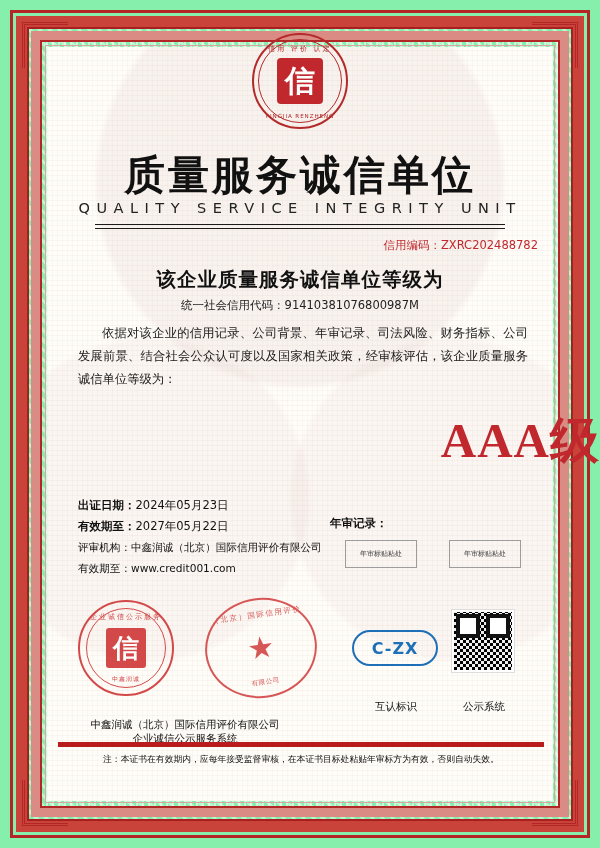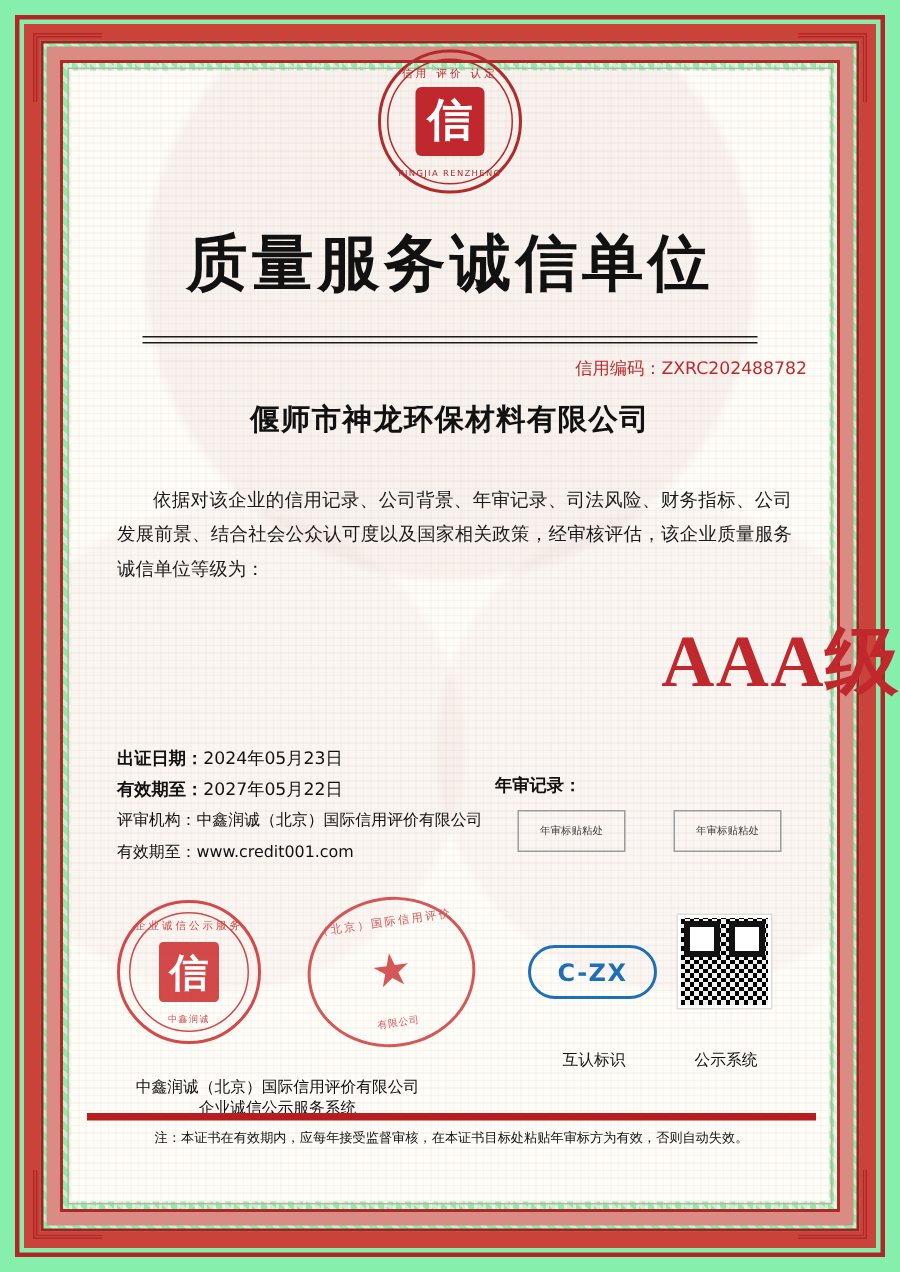--- a/index.html
+++ b/index.html
@@ -305,28 +305,32 @@
 
   <div class="emblem-wrap">
     <div class="emblem">
       <div class="emblem-top-text">信用 评价 认定</div>
       <div class="emblem-core">信</div>
       <div class="emblem-bot-text">PINGJIA RENZHENG</div>
     </div>
   </div>
 
   <div class="title-zh">质量服务诚信单位</div>
+  <div class="title-en">QUALITY SERVICE INTEGRITY UNIT</div>
   <div class="title-rule"></div>
   <div class="title-rule2"></div>
 
   <div class="credit-code">
     <span>信用编码：</span><span>ZXRC202488782</span>
   </div>
 
-  <div class="company">偃师市神龙环保材料有限公司</div>
+  <div class="company">该企业质量服务诚信单位等级为</div>
+  <div class="usci">
+    <span>统一社会信用代码：</span><span>91410381076800987M</span>
+  </div>
 
   <div class="body-text">依据对该企业的信用记录、公司背景、年审记录、司法风险、财务指标、公司发展前景、结合社会公众认可度以及国家相关政策，经审核评估，该企业质量服务诚信单位等级为：</div>
 
   <div class="grade">AAA级</div>
 
   <div class="details">
     <div class="row">
       <b>出证日期：</b><span>2024年05月23日</span>
     </div>
     <div class="row">

